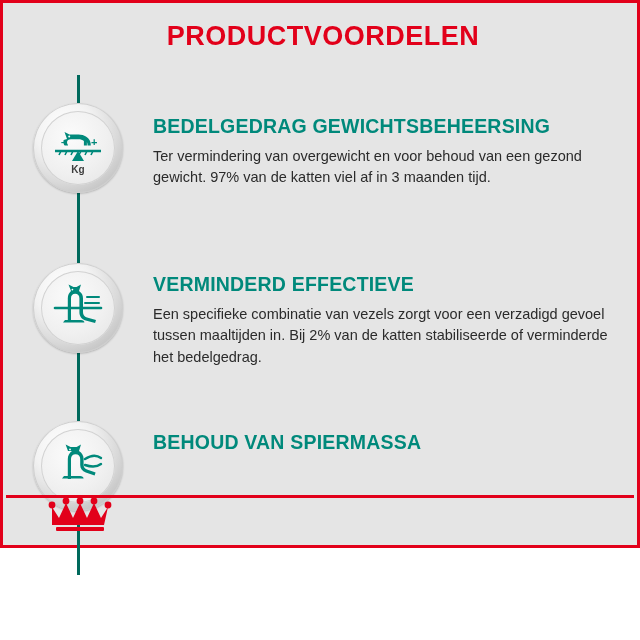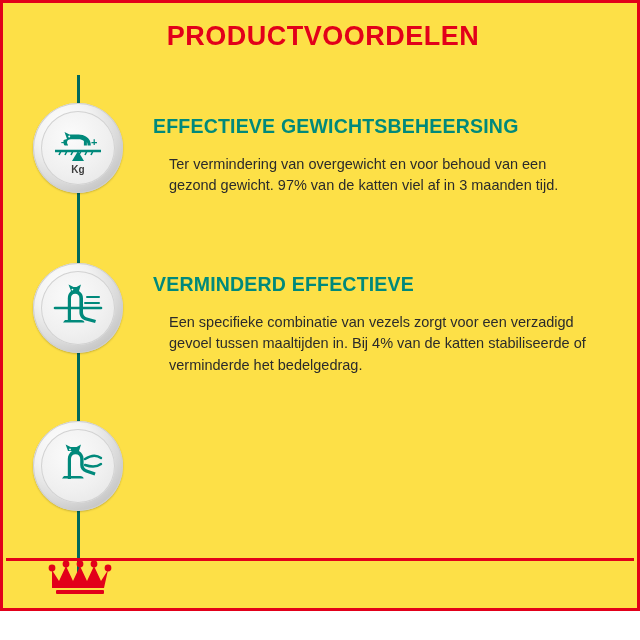--- a/index.html
+++ b/index.html
@@ -9,24 +9,24 @@
   body {
     width: 640px;
     height: 640px;
     background: #ffffff;
     font-family: "Liberation Sans", sans-serif;
     overflow: hidden;
   }
   .page {
     position: relative;
     width: 640px;
-    height: 611px;
+    height: 548px;
     box-sizing: border-box;
     border: 3px solid #e2001a;
-    background: #fde047;
+    background: #e5e5e5;
   }
 
   
   .title {
     position: absolute;
     top: 18px;
     left: 0;
     width: 640px;
     text-align: center;
     color: #e2001a;
@@ -88,21 +88,21 @@
     color: #00897b;
     font-size: 19.5px;
     font-weight: bold;
     letter-spacing: 0.2px;
     margin: 0 0 8px 0;
   }
   .b-body {
     color: #2b2b2b;
     font-size: 14.5px;
     line-height: 1.48;
-    margin: 16px;
+    margin: 0;
   }
 
   
   .footer-rule {
     position: absolute;
     left: 3px;
     right: 3px;
     bottom: 47px;
     height: 3px;
     background: #e2001a;
@@ -139,21 +139,21 @@
           </g>
           <g fill="#00897b" font-family="Liberation Sans, sans-serif">
             <text x="20" y="35" font-size="11" font-weight="bold">–</text>
             <text x="50" y="35" font-size="11" font-weight="bold">+</text>
           </g>
           <text x="37" y="62" text-anchor="middle" font-size="10" font-weight="bold" font-family="Liberation Sans, sans-serif" fill="#3d3d3d">Kg</text>
         </svg>
       </div>
     </div>
     <div class="copy" style="top:12px; position:absolute;">
-      <p class="b-head">EFFECTIEVE GEWICHTSBEHEERSING</p>
+      <p class="b-head">BEDELGEDRAG GEWICHTSBEHEERSING</p>
       <p class="b-body">Ter vermindering van overgewicht en voor behoud van een gezond gewicht. 97% van de katten viel af in 3 maanden tijd.</p>
     </div>
   </div>
 
   <div class="benefit b2">
     <div class="medal">
       <div class="inner">
         <svg width="74" height="74" viewBox="0 0 74 74" aria-hidden="true">
           <g fill="#00897b">
             <path d="M30 20 l-2.5 -6.5 l5 2.5 l3 0 l4.5 -2.5 l-2 6.5 c2.6 1.6 4 4.2 4 7.2 l0 14 c0 2.6 1.4 4.4 4 5.2 l9 2.6 l-0.9 3.1 l-9.4 -2.7 c-4 -1.2 -6.3 -4.2 -6.3 -8.2 l0 -14 c0 -2.6 -1.6 -4.4 -4.2 -4.4 c-2.6 0 -4.2 1.8 -4.2 4.4 l0 22.3 l-3.2 0 l0 -22.3 c0 -3 1.4 -5.6 3.2 -7.2 z"></path>
@@ -163,41 +163,42 @@
           <g stroke="#00897b" stroke-width="2" stroke-linecap="round">
             <path d="M46 26 h12"></path>
             <path d="M44 32 h14"></path>
           </g>
           <path d="M14 37 H60" stroke="#00897b" stroke-width="2.6" stroke-linecap="round"></path>
         </svg>
       </div>
     </div>
     <div class="copy" style="top:10px; position:absolute;">
       <p class="b-head">VERMINDERD EFFECTIEVE</p>
-      <p class="b-body">Een specifieke combinatie van vezels zorgt voor een verzadigd gevoel tussen maaltijden in. Bij 4% van de katten stabiliseerde of verminderde het bedelgedrag.</p>
+      <p class="b-body">Een specifieke combinatie van vezels zorgt voor een verzadigd gevoel tussen maaltijden in. Bij 2% van de katten stabiliseerde of verminderde het bedelgedrag.</p>
     </div>
   </div>
 
   <div class="benefit b3">
     <div class="medal">
       <div class="inner">
         <svg width="74" height="74" viewBox="0 0 74 74" aria-hidden="true">
           <g fill="#00897b">
             <path d="M27 22 l-2.4 -6.4 l5 2.4 h6 l4.4 -2.4 l-2 6.4 c3 1.8 4.6 4.6 4.6 8 l0 6 c0 2.2 1.2 3.8 3.4 4.6 l8.6 3 l-1 3 l-8.8 -3.1 c-3.6 -1.3 -5.6 -4 -5.6 -7.5 l0 -6 c0 -2.8 -1.8 -4.8 -4.6 -4.8 c-2.8 0 -4.6 2 -4.6 4.8 l0 20 l-3.2 0 l0 -20 c0 -3.4 1.6 -6.2 4.2 -8 z"></path>
             <circle cx="29" cy="20.4" r="0.9" fill="#fff"></circle>
             <path d="M23 47 h16 c2.1 0 3.6 1.1 3.6 2.6 H21 z"></path>
           </g>
           <g stroke="#00897b" stroke-width="2.4" stroke-linecap="round" fill="none">
             <path d="M44 30 c6 -4 12 -4 16 -1"></path>
             <path d="M44 36 c6 2 12 2 16 -1"></path>
           </g>
         </svg>
       </div>
     </div>
     <div class="copy" style="top:10px; position:absolute;">
+      <p class="b-head">BEHOUD VAN SPIERMASSA</p>
     </div>
   </div>
 
   <div class="footer-rule"></div>
 
   <div class="crown">
     <svg width="70" height="40" viewBox="0 0 70 40" aria-hidden="true">
       <g fill="#e2001a">
         <path d="M4 12 l7 11 l7 -15 l7 15 l7 -15 l7 15 l7 -15 l7 15 l7 -11 l-4 18 h-52 z"></path>
         <circle cx="4" cy="10" r="3.4"></circle>

